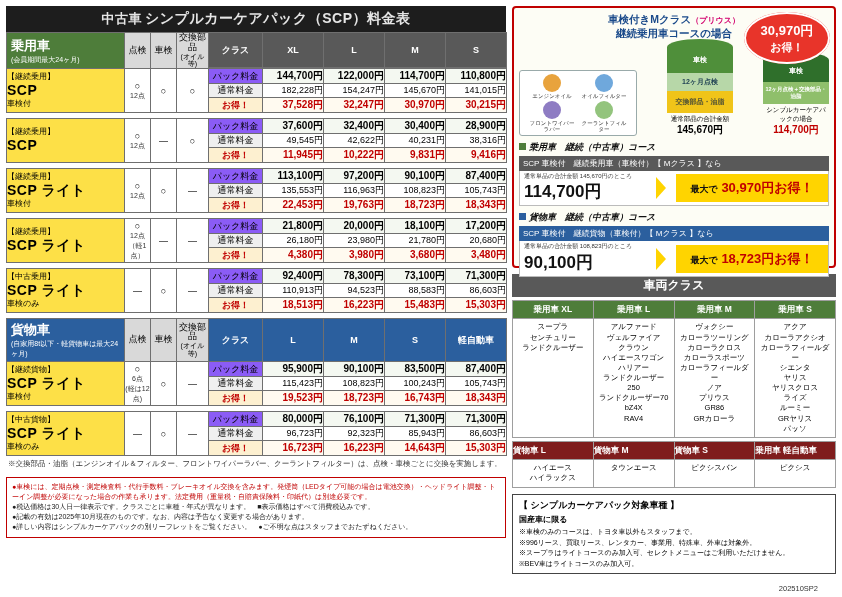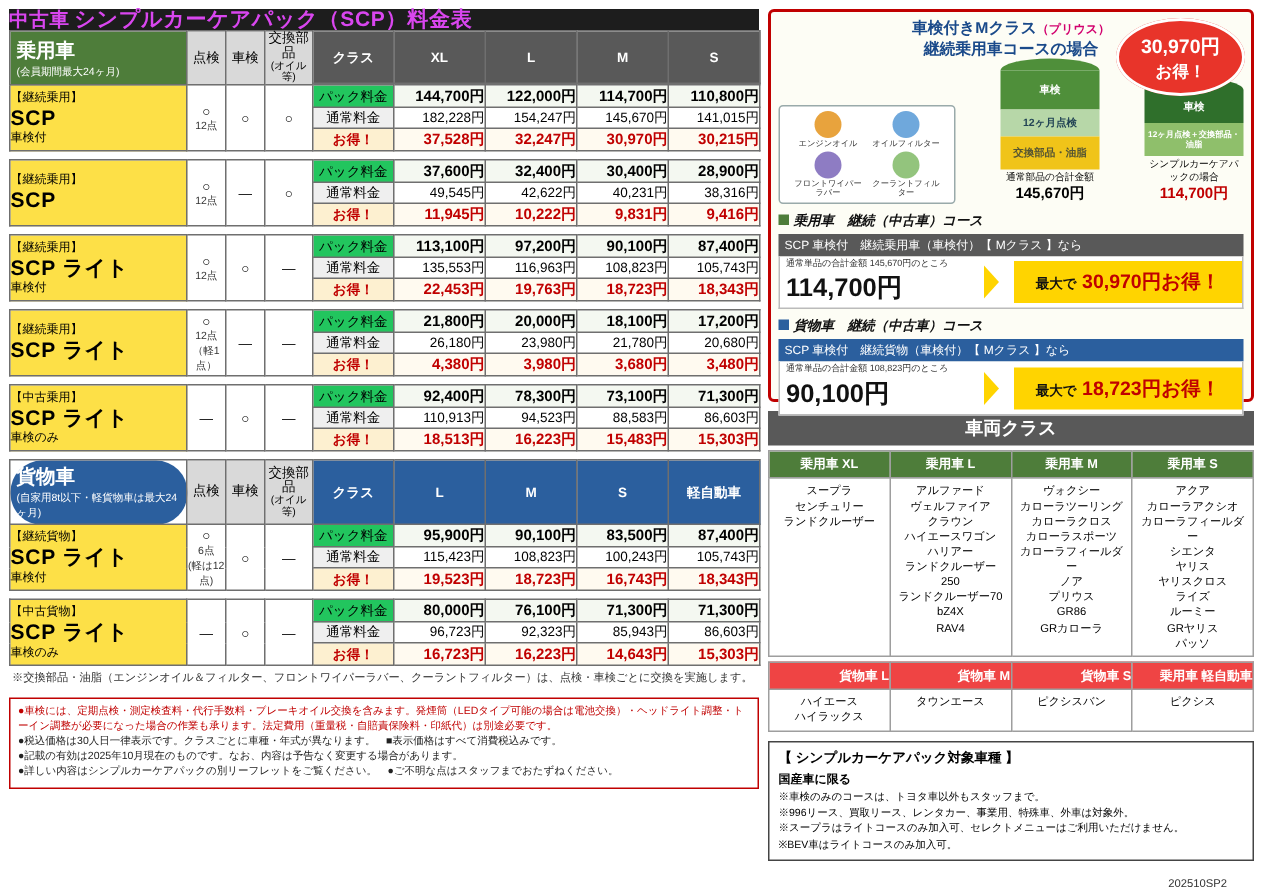--- a/index.html
+++ b/index.html
@@ -1,47 +1,47 @@
 <!DOCTYPE html>
 <html><head>
 <meta charset="utf-8">
 <style>
   html,body{margin:0;padding:0;}
   body{width:842px;height:597px;background:#ffffff;font-family:"Liberation Sans",sans-serif;overflow:hidden;}
   .page{position:relative;width:842px;height:597px;}
 
   
   .left{position:absolute;left:6px;top:6px;width:500px;height:585px;background:#ffffff;}
-  .title-bar{height:14px;background:#1d1d1d;color:#d946ef;display:flex;align-items:center;}
+  .title-bar{height:26px;background:#1d1d1d;color:#e5e5e5;display:flex;align-items:center;justify-content:center;}
   .title-bar .t1{font-size:13px;font-weight:bold;letter-spacing:0.5px;}
   .title-bar .t2{font-size:14px;font-weight:bold;letter-spacing:0.5px;margin-left:3px;}
 
   table.rate{border-collapse:collapse;width:500px;table-layout:fixed;}
   table.rate td,table.rate th{border:1px solid #6f6f6f;padding:0;font-size:9px;}
 
   .cat-green{background:#4e7d3a;color:#fff;font-weight:bold;text-align:left;}
   .cat-green .big{font-size:13px;display:block;padding:2px 4px 0 4px;}
   .cat-green .sml{font-size:7px;display:block;padding:0 4px 2px 4px;font-weight:normal;}
-  .cat-blue{background:#2b5f9e;color:#fff;font-weight:bold;text-align:left;border-radius:21px;}
+  .cat-blue{background:#2b5f9e;color:#fff;font-weight:bold;text-align:left;}
   .cat-blue .big{font-size:13px;display:block;padding:2px 4px 0 4px;}
   .cat-blue .sml{font-size:7px;display:block;padding:0 4px 2px 4px;font-weight:normal;}
 
   .hdr-gray{background:#d9d9d9;text-align:center;font-size:8px;line-height:1.1;padding:2px 0;}
   .hdr-gray .two{font-size:7px;display:block;}
   .hdr-class{background:#595959;color:#fff;text-align:center;font-size:10px;font-weight:bold;}
   .hdr-class-blue{background:#2b5f9e;color:#fff;text-align:center;font-size:10px;font-weight:bold;}
 
   .planname{background:#fde047;padding:3px 5px;line-height:1.25;margin-left:31px;}
   .planname .p1{font-size:8px;display:block;}
   .planname .p2{font-size:14px;font-weight:bold;display:block;letter-spacing:0.5px;}
   .planname .p3{font-size:8px;display:block;}
   .mark{text-align:center;font-size:11px;background:#fff;}
   .mark .pts{font-size:7px;display:block;color:#333;}
   .lbl{text-align:center;font-size:8px;background:#efefef;white-space:nowrap;}
-  .lbl.pack{background:#22c55e;}
+  .lbl.pack{background:#8b5cf6;}
   .lbl.otoku{background:#fdf0d0;color:#c00000;font-weight:bold;}
   .num{text-align:right;padding-right:5px;font-size:9.5px;background:#fff;}
   .num.pack{font-weight:bold;font-size:10px;background:#f4f8f1;}
   .num.otoku{color:#c00000;font-weight:bold;font-size:10px;background:#fffaf0;}
   .sep{height:5px;background:#ffffff;border:none !important;}
 
   .note-star{font-size:7.5px;color:#333;padding:3px 2px 4px 2px;line-height:1.3;}
 
   .redbox{border:1px solid #c00000;margin-top:4px;padding:4px 5px;font-size:7px;line-height:1.45;color:#222;}
   .redbox .rl{color:#c00000;}
@@ -78,21 +78,21 @@
   .rb-left .bg{font-size:17px;font-weight:bold;color:#111;}
   .rb-arrow{width:10px;height:0;border-top:11px solid transparent;border-bottom:11px solid transparent;border-left:10px solid #ffd400;}
   .rb-right{flex:1;background:#ffd400;color:#c00000;font-weight:bold;font-size:13px;text-align:center;padding:5px 0;}
   .rb-right .s{font-size:9px;color:#111;}
 
   .sec-title{background:#595959;color:#fff;text-align:center;font-size:12px;font-weight:bold;padding:3px 0;margin-top:6px;}
 
   table.cls{border-collapse:collapse;width:324px;table-layout:fixed;margin-top:3px;}
   table.cls td{border:1px solid #9e9e9e;font-size:7.5px;vertical-align:top;padding:3px 4px;line-height:1.35;background:#fff;text-align:center;}
   table.cls td.h{background:#4e7d3a;color:#fff;text-align:center;font-weight:bold;font-size:8.5px;padding:3px 0;}
-  table.cls td.hb{background:#ef4444;color:#fff;text-align:right;font-weight:bold;font-size:8.5px;padding:3px 0;}
+  table.cls td.hb{background:#7f1d1d;color:#fff;text-align:left;font-weight:bold;font-size:8.5px;padding:3px 0;}
 
   .target{border:1px solid #444;margin-top:6px;padding:4px 6px;font-size:7px;line-height:1.5;}
   .target .tt{font-size:9px;font-weight:bold;}
   .target .t2{font-size:8px;font-weight:bold;display:block;margin:2px 0 1px 0;}
 
   .code{position:absolute;right:24px;bottom:4px;font-size:7.5px;color:#333;}
 </style>
 </head>
 <body>
 

